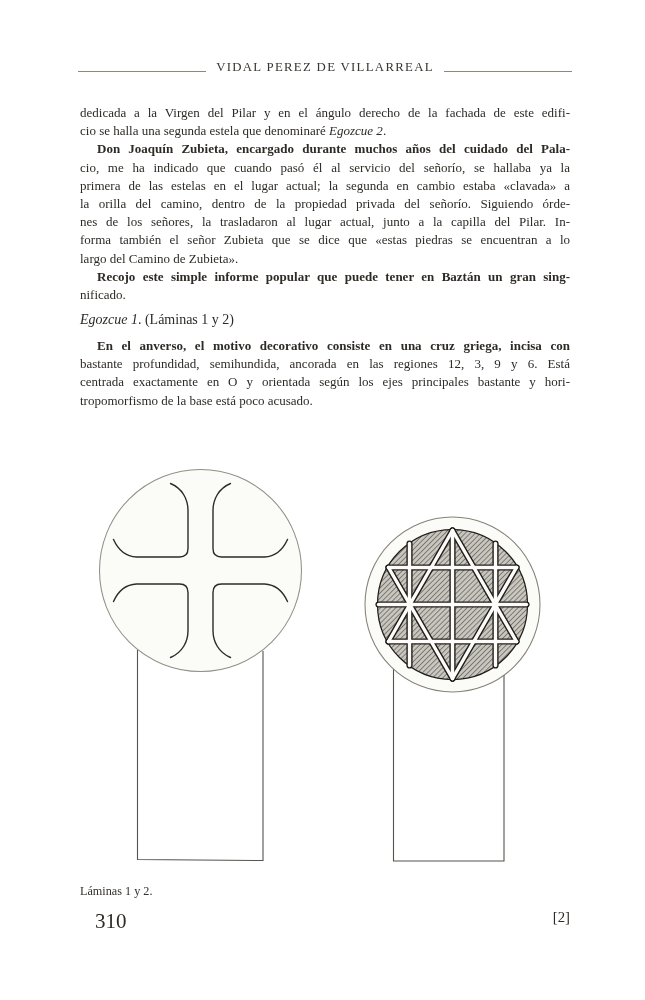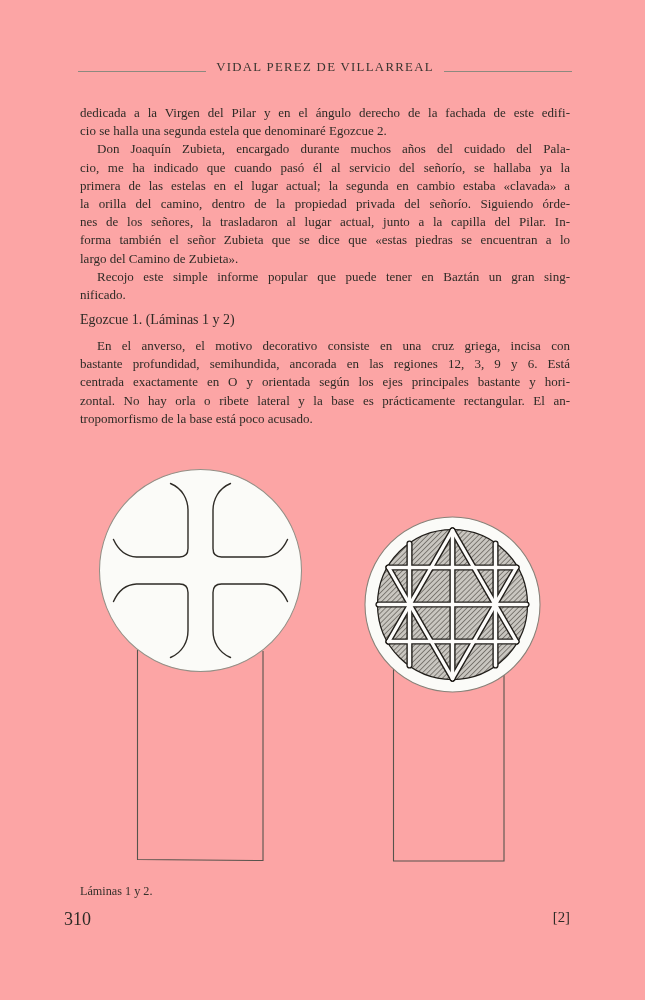--- a/index.html
+++ b/index.html
@@ -1,31 +1,31 @@
 <!DOCTYPE html>
 <html><head>
 <meta charset="utf-8">
 <style>
   html,body{margin:0;padding:0;background:#e8e8e6;}
-  .page{position:relative;width:645px;height:1000px;background:#fca5a5;overflow:hidden;
+  .page{position:relative;width:645px;height:1000px;background:#ffffff;overflow:hidden;
         font-family:"Liberation Serif","DejaVu Serif",serif;color:#2e2b26;}
   
   .hdr{position:absolute;left:78px;top:60px;width:494px;display:flex;align-items:flex-end;}
   .hdr .rule{flex:1;height:1px;background:#8d897f;margin-bottom:3px;}
   .hdr .ttl{font-size:12.8px;letter-spacing:1.3px;padding:0 10px;color:#393530;white-space:nowrap;}
   
   .col{position:absolute;left:80px;width:490px;}
   .tl{height:18.2px;line-height:18.2px;font-size:13px;text-align:justify;text-align-last:justify;
       white-space:nowrap;}
   .tl.last{text-align:left;text-align-last:left;}
-  .ind{text-indent:17px;}
-  .it{}
+  .ind{text-indent:17px;font-weight:bold;}
+  .it{font-style:italic;}
   .heading{position:absolute;left:80px;top:311px;font-size:14px;line-height:18px;}
   .caption{position:absolute;left:80px;top:884px;width:490px;font-size:12.2px;color:#35312b;}
-  .folio-l{position:absolute;left:64px;top:909px;font-size:18px;}
+  .folio-l{position:absolute;left:95px;top:909px;font-size:21px;}
   .folio-r{position:absolute;left:80px;top:909px;width:490px;text-align:right;font-size:14.8px;}
   .figsvg{position:absolute;left:0;top:0;}
   .stem{fill:none;stroke:#57534c;stroke-width:1.1px;}
 </style>
 </head>
 <body>
 
 <div class="page">
 
   <header class="hdr">
@@ -47,21 +47,20 @@
     <div class="tl ind">Recojo este simple informe popular que puede tener en Baztán un gran sing-</div>
     <div class="tl last">nificado.</div>
   </main>
 
   <div class="heading"><span class="it">Egozcue 1</span><span>. (Láminas 1 y 2)</span></div>
 
   <div class="col" style="top:337px;">
     <div class="tl ind">En el anverso, el motivo decorativo consiste en una cruz griega, incisa con</div>
     <div class="tl">bastante profundidad, semihundida, ancorada en las regiones 12, 3, 9 y 6. Está</div>
     <div class="tl">centrada exactamente en O y orientada según los ejes principales bastante y hori-</div>
-    <div class="tl">zontal. No hay orla o ribete lateral y la base es prácticamente rectangular. El an-</div>
     <div class="tl last">tropomorfismo de la base está poco acusado.</div>
   </div>
 
   <svg class="figsvg" width="645" height="1000" viewBox="0 0 645 1000">
     <defs>
       <pattern id="hatch" patternUnits="userSpaceOnUse" width="3.6" height="3.6" patternTransform="rotate(45)">
         <rect width="3.6" height="3.6" fill="#c9c6c0"></rect>
         <line x1="0" y1="0" x2="0" y2="3.6" stroke="#46423c" stroke-width="1.15"></line>
       </pattern>
     </defs>

